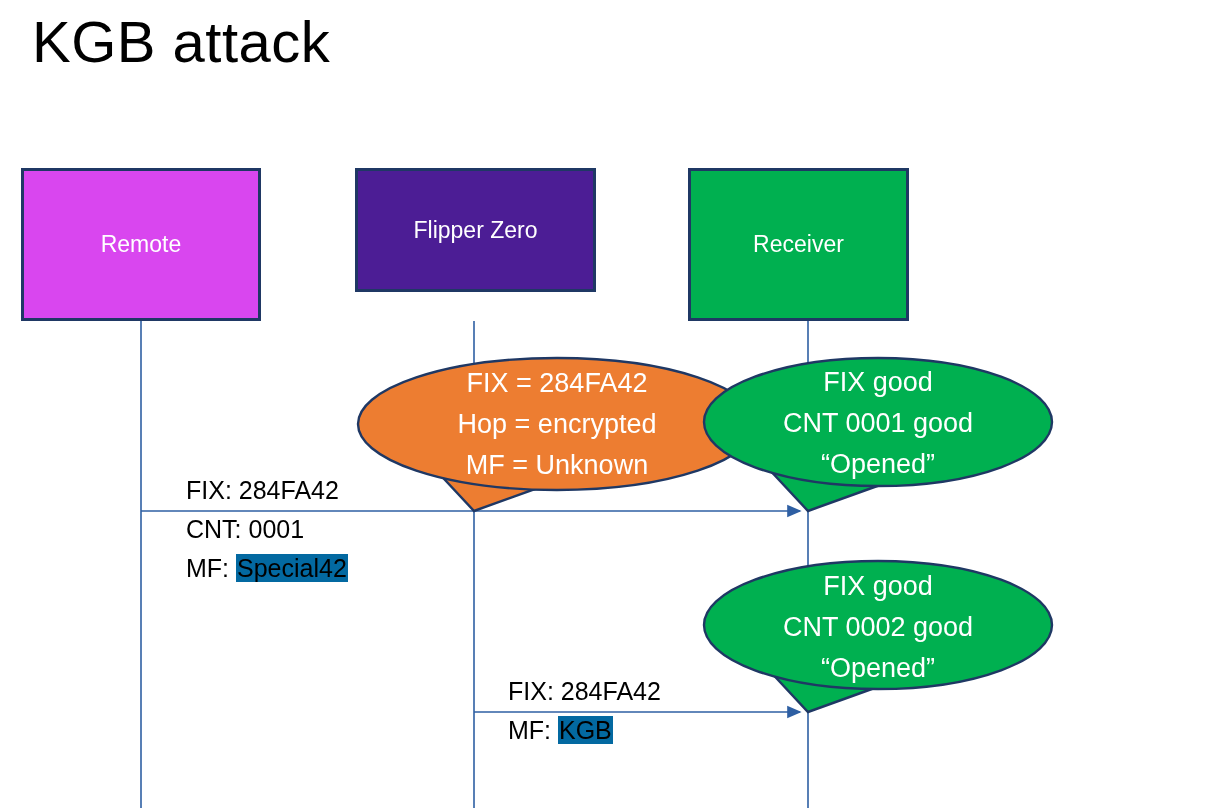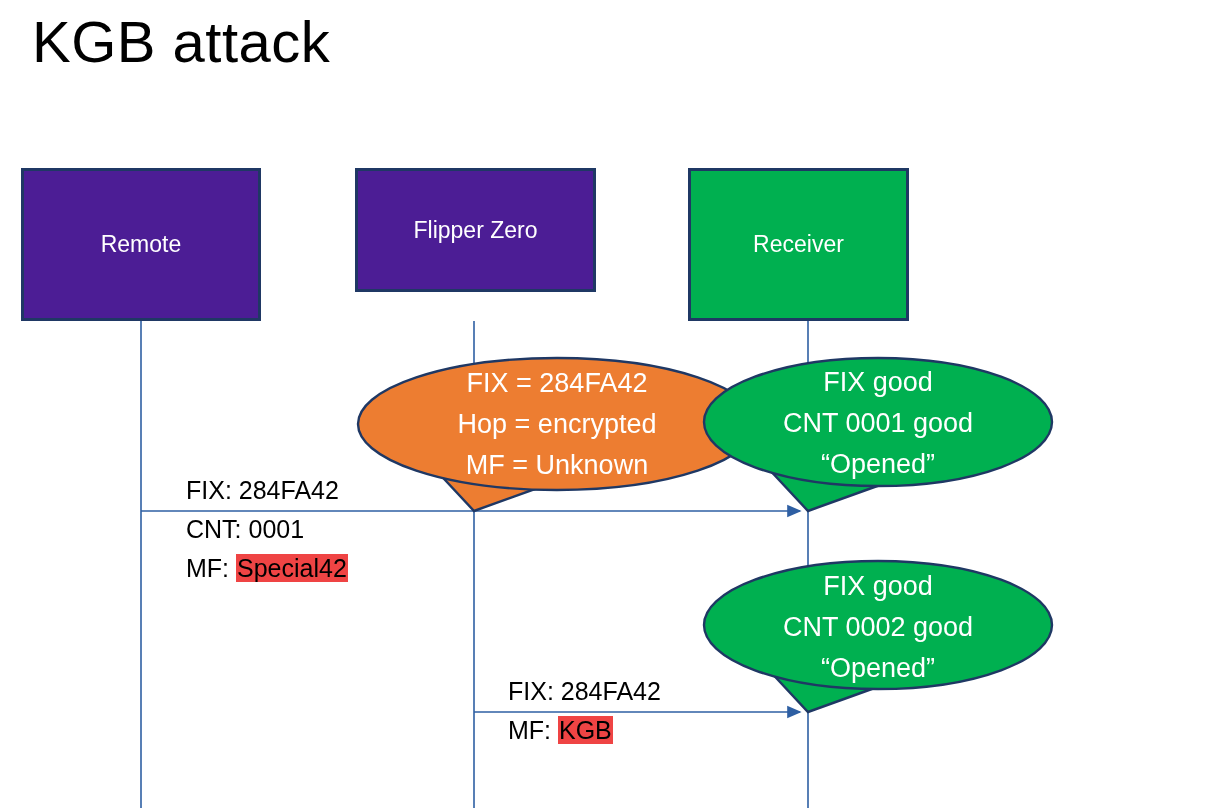--- a/index.html
+++ b/index.html
@@ -38,21 +38,21 @@
     position: absolute;
     box-sizing: border-box;
     border: 3px solid #1F3864;
     display: flex;
     align-items: center;
     justify-content: center;
     color: #ffffff;
     font-size: 23px;
     font-weight: 400;
   }
-  .actor-remote   { left: 21px;  top: 168px; width: 240px; height: 153px; background: #4c1d95; }
+  .actor-remote   { left: 21px;  top: 168px; width: 240px; height: 153px; background: #d946ef; }
   .actor-flipper  { left: 355px; top: 168px; width: 241px; height: 124px; background: #4c1d95; }
   .actor-receiver { left: 688px; top: 168px; width: 221px; height: 153px; background: #00B050; }
 
   
   #overlay {
     position: absolute;
     left: 0; top: 0;
     width: 1218px;
     height: 808px;
     pointer-events: none;
@@ -63,21 +63,21 @@
     font-size: 25px;
     line-height: 39px;
     color: #000000;
     white-space: nowrap;
     margin-left: 34px;
   }
   .msg-1 { left: 152px; top: 471px; }
   .msg-2 { left: 474px; top: 672px; }
   .msg-line { display: block; }
   .hl {
-    background: #ef4444;
+    background: #0369a1;
     padding: 0 1px;
   }
 </style>
 </head>
 <body>
 
 <div id="slide">
 
   <div class="slide-title">KGB attack</div>
 

